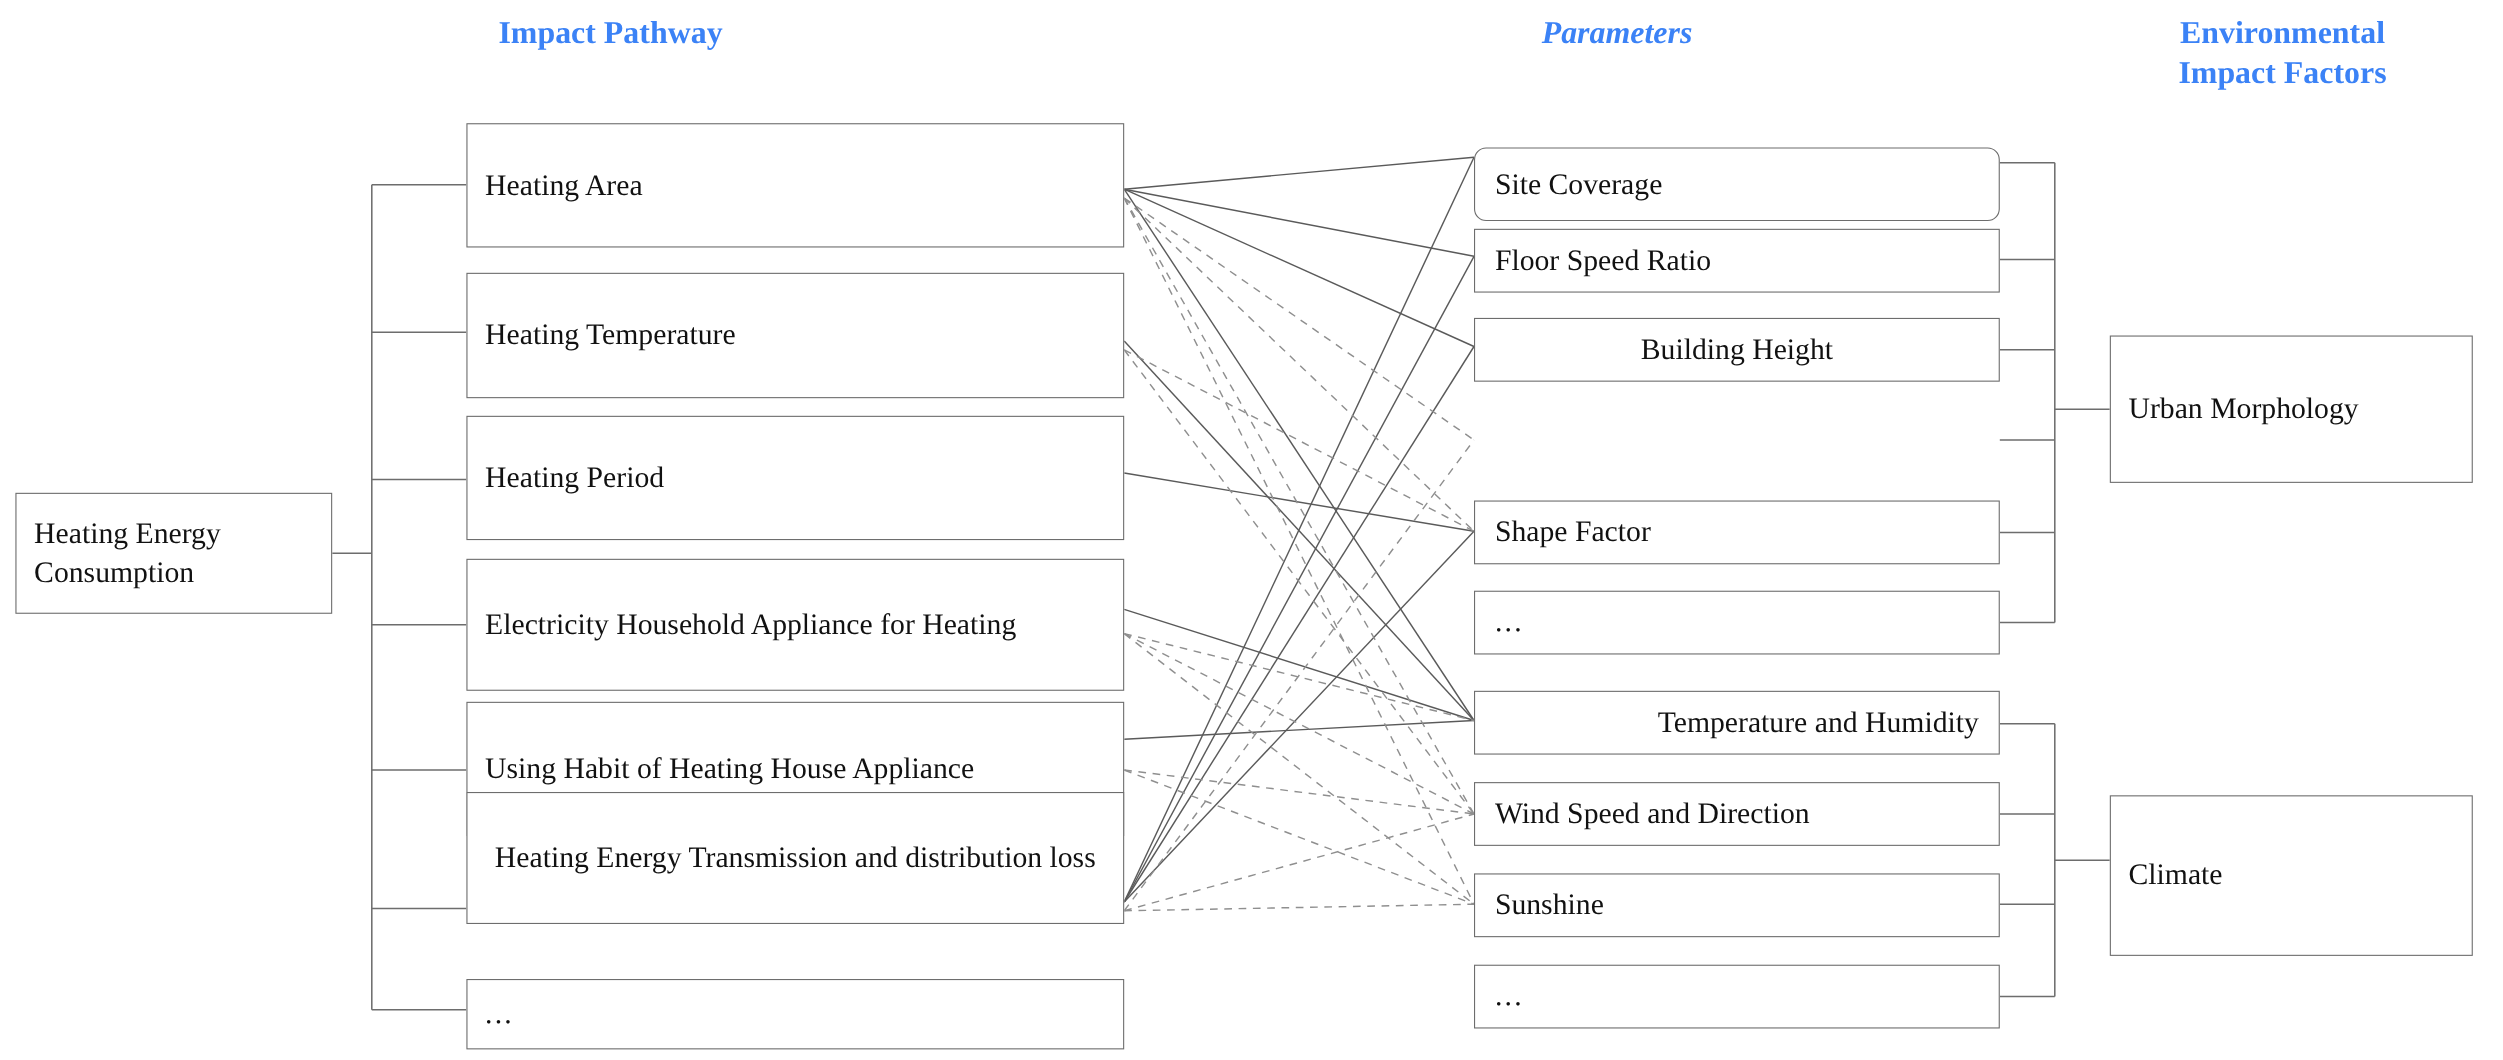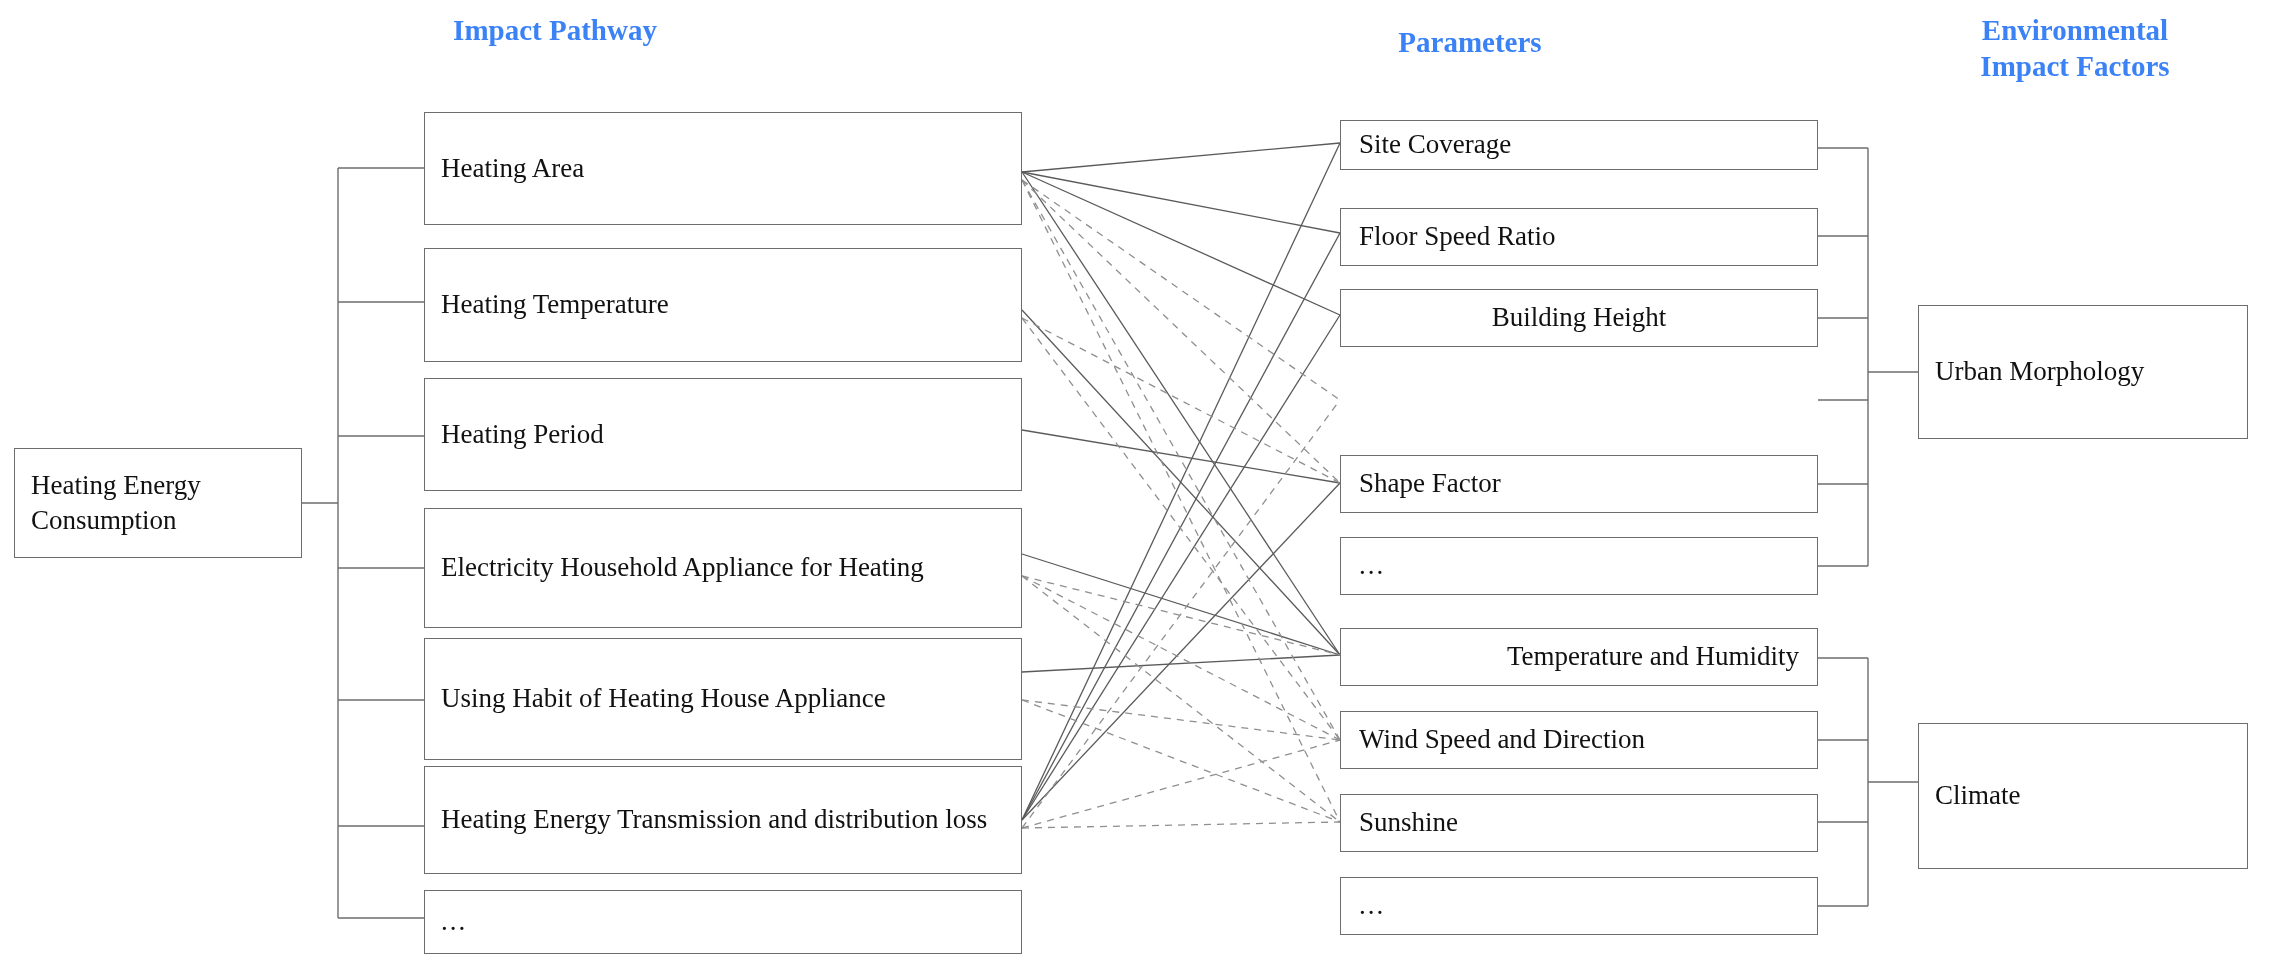--- a/index.html
+++ b/index.html
@@ -58,21 +58,21 @@
   }
 </style>
 </head>
 <body>
 
 <div id="canvas">
 
   <div class="col-header" style="left:430px; top:12px; width:250px;">
     <span>Impact Pathway</span>
   </div>
-  <div class="col-header" style="left:1340px; top:24px; width:260px;">
+  <div class="col-header" style="left:1340px; top:12px; width:260px;font-style:italic;">
     <span>Parameters</span>
   </div>
   <div class="col-header" style="left:1900px; top:12px; width:350px;">
     <div>Environmental</div>
     <div>Impact Factors</div>
   </div>
 
   <svg class="wires" viewBox="0 0 2275 964">
     <g stroke="#6d6d6d" stroke-width="1.4" fill="none">
 
@@ -159,29 +159,29 @@
   </div>
 
   <div class="node" style="left:424px; top:508px; width:598px; height:120px;">
     <span class="txt">Electricity Household Appliance for Heating</span>
   </div>
 
   <div class="node" style="left:424px; top:638px; width:598px; height:122px;">
     <span class="txt">Using Habit of Heating House Appliance</span>
   </div>
 
-  <div class="node" style="left:424px; top:766px; width:598px; height:108px;">
+  <div class="node" style="left:424px; top:720px; width:598px; height:120px;justify-content:center;">
     <span class="txt">Heating Energy Transmission and distribution loss</span>
   </div>
 
   <div class="node ellipsis" style="left:424px; top:890px; width:598px; height:64px;">
     <span class="txt">...</span>
   </div>
 
-  <div class="node center" style="left:1340px; top:120px; width:478px; height:50px;">
+  <div class="node center" style="left:1340px; top:134px; width:478px; height:67px;border-radius:11px;">
     <span class="txt">Site Coverage</span>
   </div>
   <div class="node center" style="left:1340px; top:208px; width:478px; height:58px;">
     <span class="txt">Floor Speed Ratio</span>
   </div>
   <div class="node center" style="left:1340px; top:289px; width:478px; height:58px;justify-content:center;">
     <span class="txt">Building Height</span>
   </div>
   <div class="node center" style="left:1340px; top:455px; width:478px; height:58px;">
     <span class="txt">Shape Factor</span>

